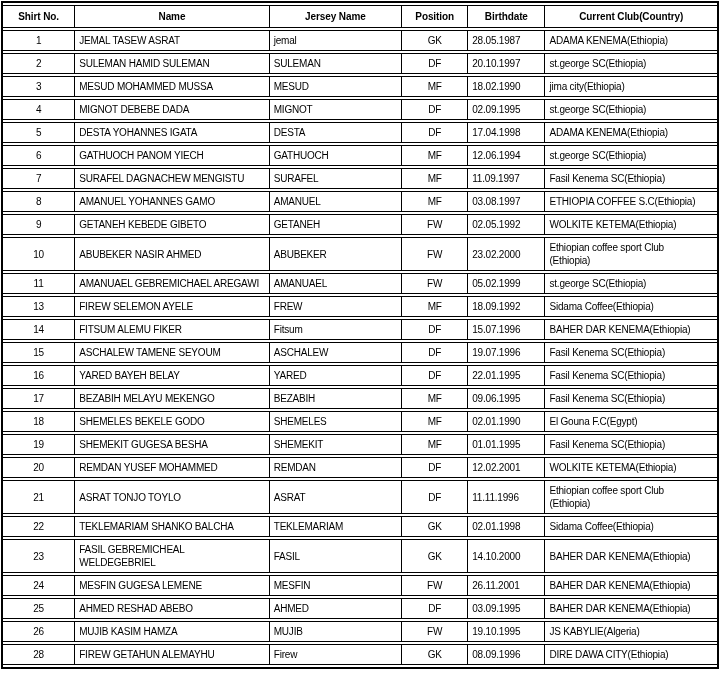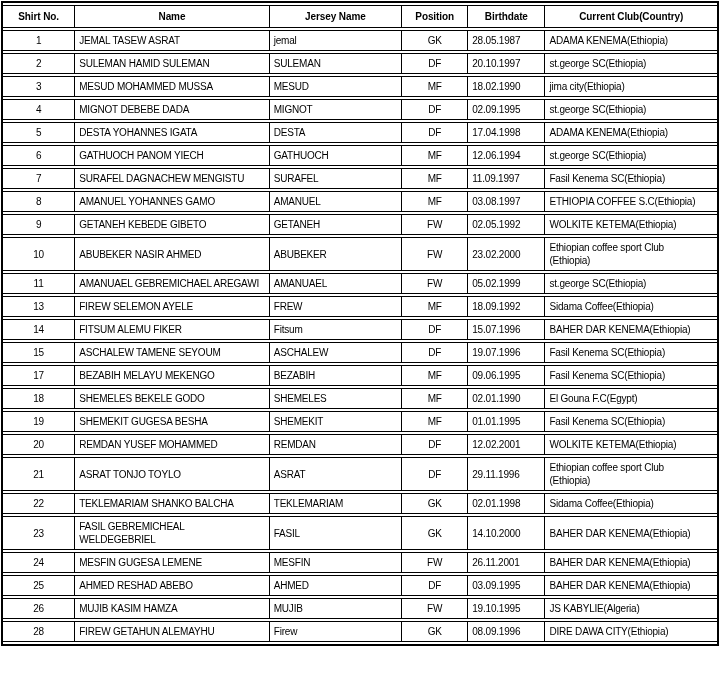--- a/index.html
+++ b/index.html
@@ -192,20 +192,28 @@
         </tr>
         <tr>
           <td class="col-no">15</td>
           <td class="col-name">ASCHALEW TAMENE SEYOUM</td>
           <td class="col-jersey">ASCHALEW</td>
           <td class="col-position">DF</td>
           <td class="col-birthdate">19.07.1996</td>
           <td class="col-club">Fasil Kenema SC(Ethiopia)</td>
         </tr>
         <tr>
+          <td class="col-no">16</td>
+          <td class="col-name">YARED BAYEH BELAY</td>
+          <td class="col-jersey">YARED</td>
+          <td class="col-position">DF</td>
+          <td class="col-birthdate">22.01.1995</td>
+          <td class="col-club">Fasil Kenema SC(Ethiopia)</td>
+        </tr>
+        <tr>
           <td class="col-no">17</td>
           <td class="col-name">BEZABIH MELAYU MEKENGO</td>
           <td class="col-jersey">BEZABIH</td>
           <td class="col-position">MF</td>
           <td class="col-birthdate">09.06.1995</td>
           <td class="col-club">Fasil Kenema SC(Ethiopia)</td>
         </tr>
         <tr>
           <td class="col-no">18</td>
           <td class="col-name">SHEMELES BEKELE GODO</td>
@@ -228,21 +236,21 @@
           <td class="col-jersey">REMDAN</td>
           <td class="col-position">DF</td>
           <td class="col-birthdate">12.02.2001</td>
           <td class="col-club">WOLKITE KETEMA(Ethiopia)</td>
         </tr>
         <tr>
           <td class="col-no">21</td>
           <td class="col-name">ASRAT TONJO TOYLO</td>
           <td class="col-jersey">ASRAT</td>
           <td class="col-position">DF</td>
-          <td class="col-birthdate">29.11.1996</td>
+          <td class="col-birthdate">11.11.1996</td>
           <td class="col-club">Ethiopian coffee sport Club
 (Ethiopia)</td>
         </tr>
         <tr>
           <td class="col-no">22</td>
           <td class="col-name">TEKLEMARIAM SHANKO BALCHA</td>
           <td class="col-jersey">TEKLEMARIAM</td>
           <td class="col-position">GK</td>
           <td class="col-birthdate">02.01.1998</td>
           <td class="col-club">Sidama Coffee(Ethiopia)</td>

